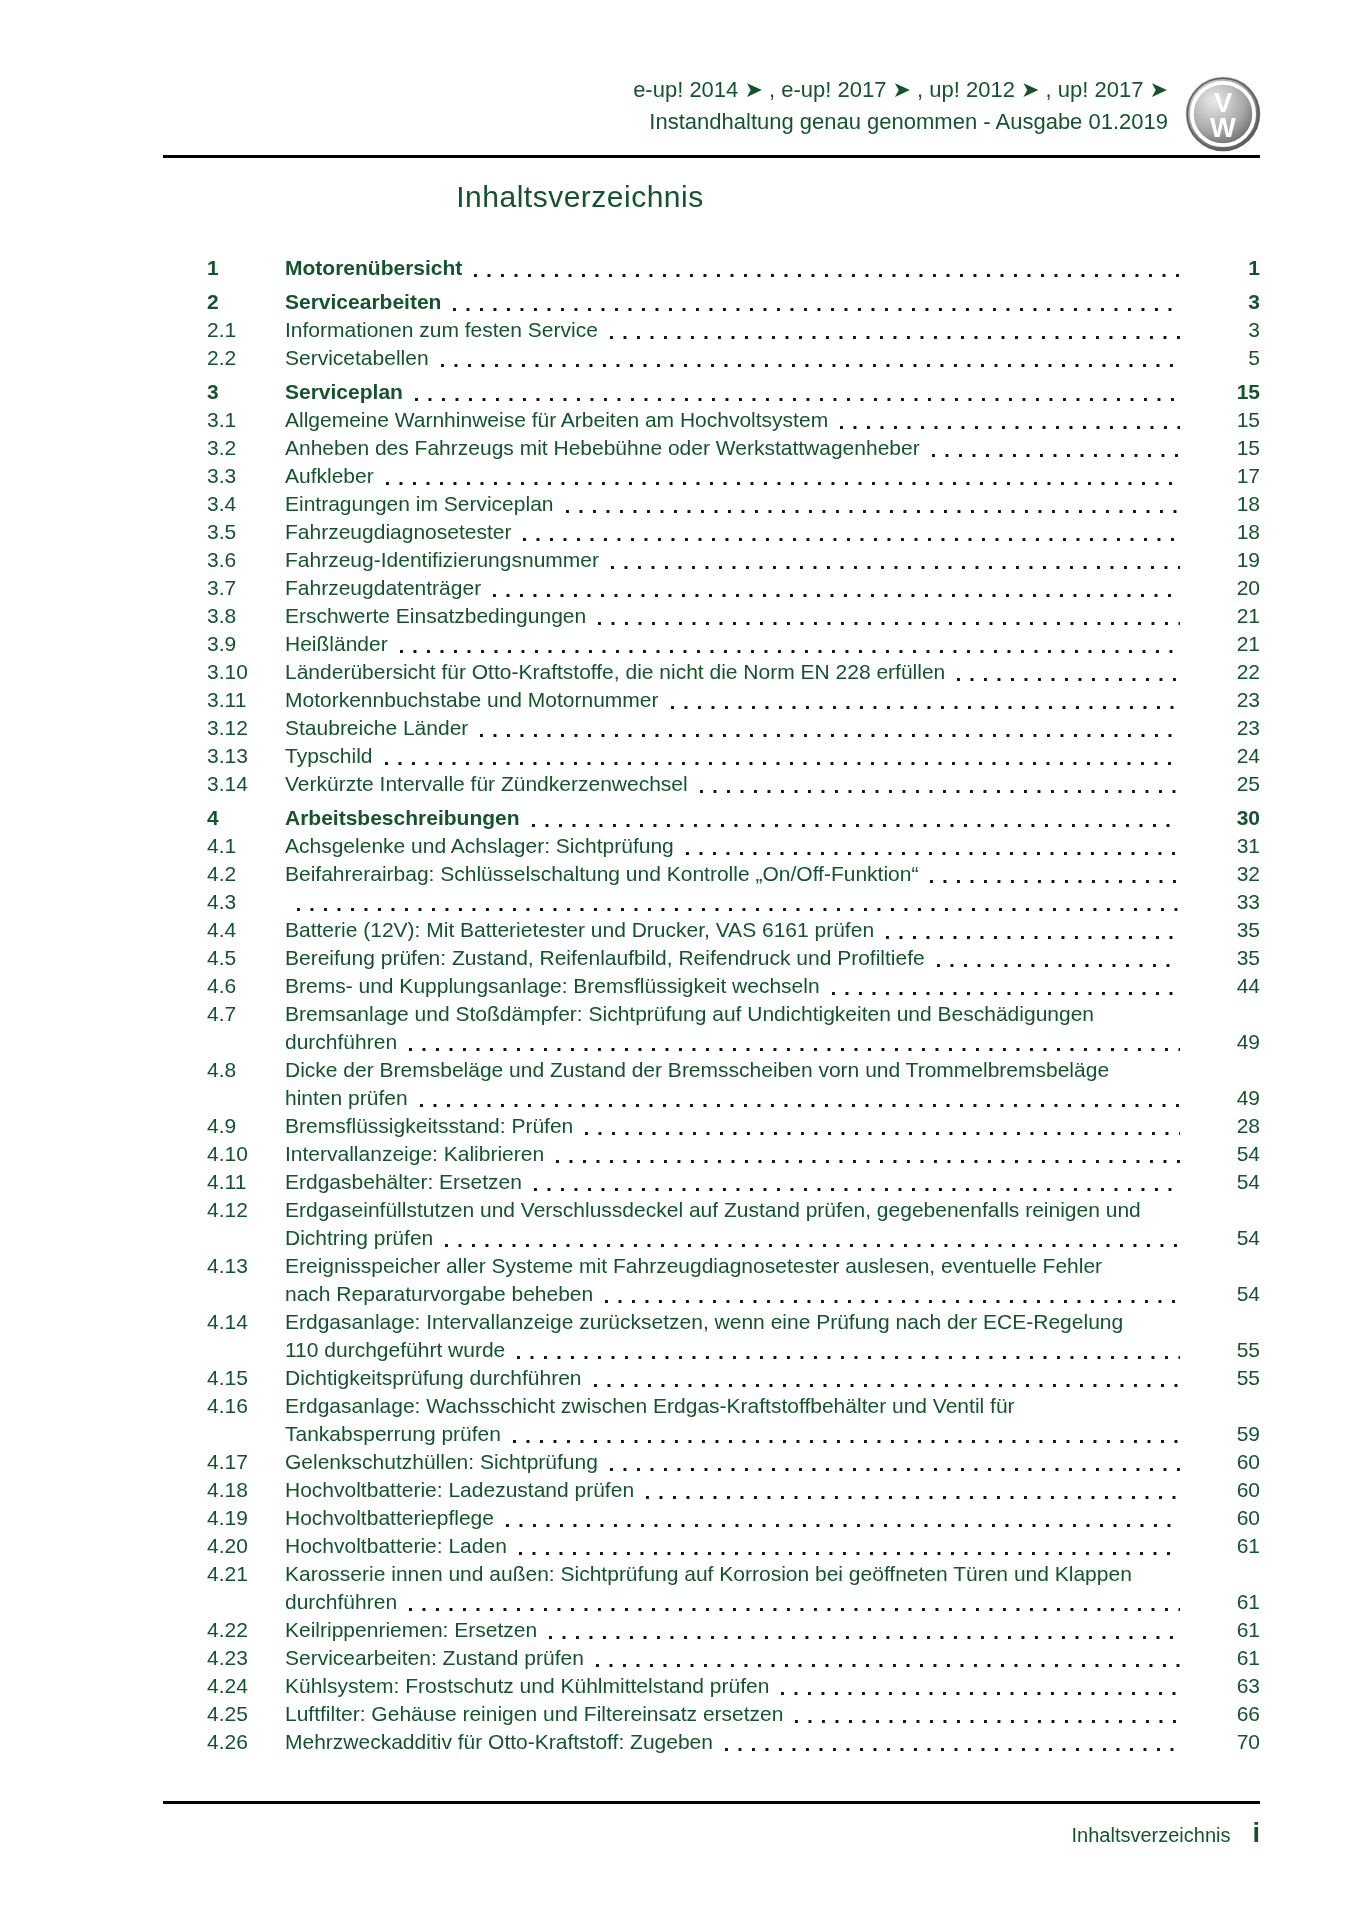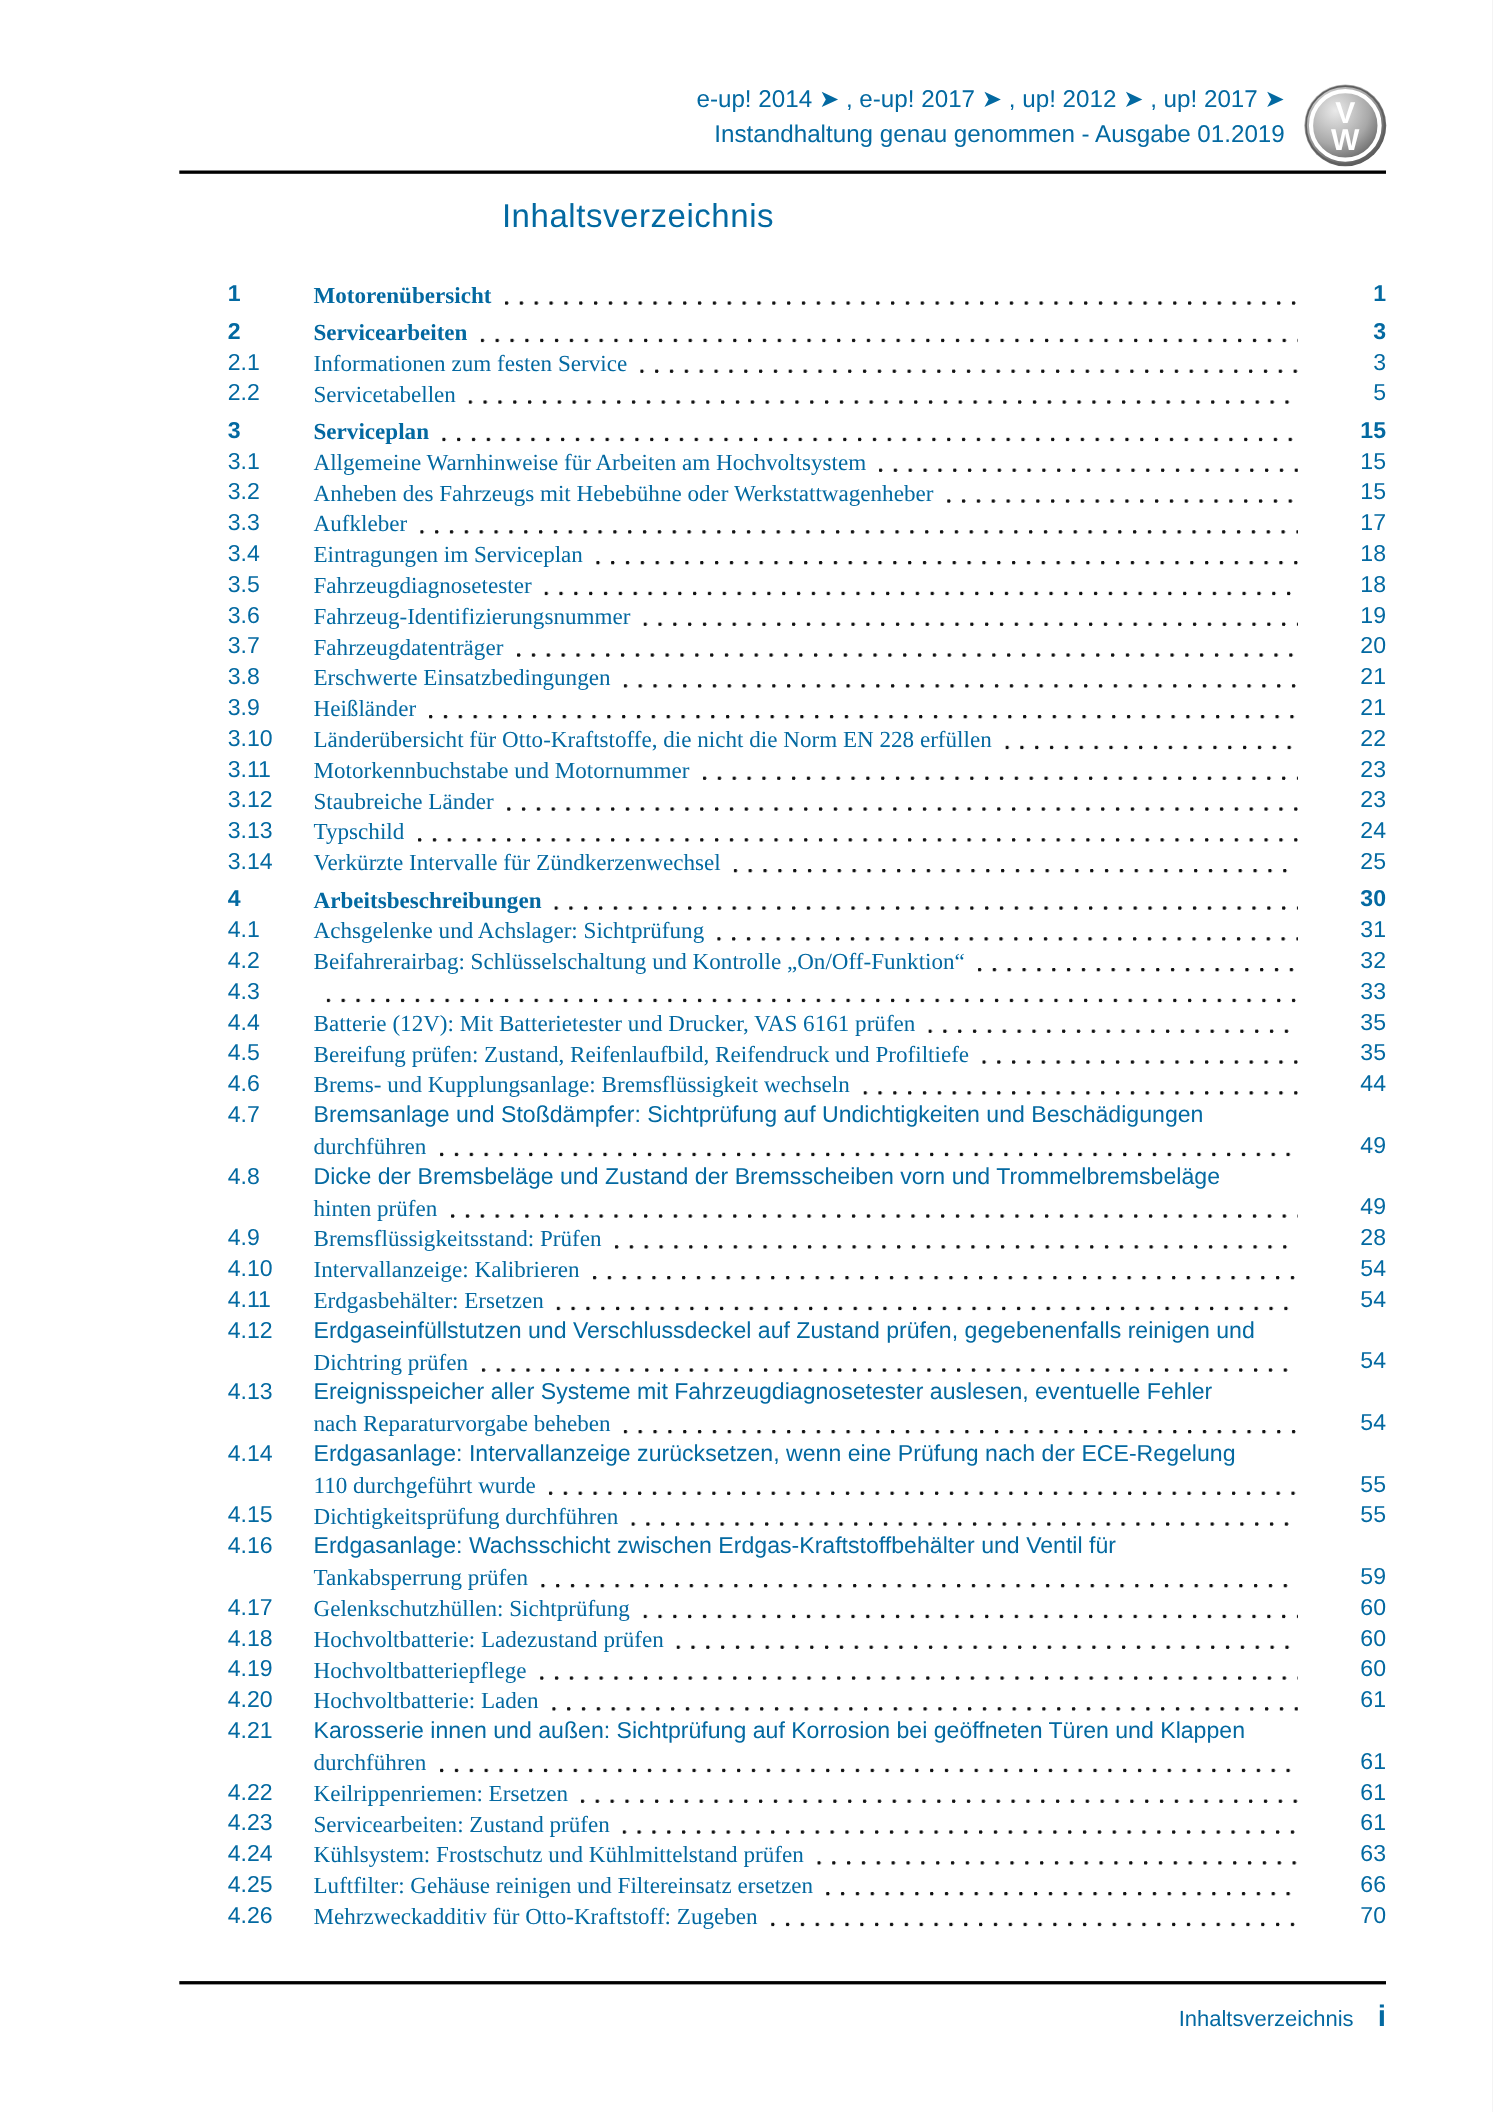--- a/index.html
+++ b/index.html
@@ -1,21 +1,21 @@
 <!DOCTYPE html>
 <html><head>
 <meta charset="utf-8">
 <style>
   html,body{margin:0;padding:0;background:#e9e9e9;}
   .page{
     position:relative;
     width:1357px;height:1920px;
     background:#ffffff;
     font-family:"Liberation Sans", sans-serif;
-    color:#0369a1;
+    color:#14532d;
     overflow:hidden;
   }
   
   .header-text{
     position:absolute;top:74px;left:163px;width:1005px;
     text-align:right;font-size:22px;line-height:32px;
     white-space:nowrap;
   }
   .vw-logo{position:absolute;top:76px;left:1185px;width:76px;height:76px;}
   .header-rule{position:absolute;top:155px;left:163px;width:1097px;height:3px;background:#000;}
@@ -28,21 +28,21 @@
   .toc{
     position:absolute;top:248px;left:207px;width:1053px;
     font-size:21px;line-height:28px;
   }
   .row{display:flex;}
   .row.bold{margin-top:6px;}
   .row.bold .num,.row.bold .t,.row.bold .line,.row.bold .pg{font-weight:bold;}
   .num{flex:none;width:78px;}
   .body{flex:1;min-width:0;}
   .lastline{display:flex;}
-  .t{white-space:nowrap;font-family:Liberation Serif, serif;}
+  .t{white-space:nowrap;}
   .dots{
     flex:1;
     align-self:flex-end;
     height:3px;
     margin:0 8px 5px 12px;
     background-image:radial-gradient(circle at 1.5px 1.5px,#111 1.4px,transparent 1.9px);
     background-size:13.5px 3px;
     background-repeat:repeat-x;
     background-position:left bottom;
   }

